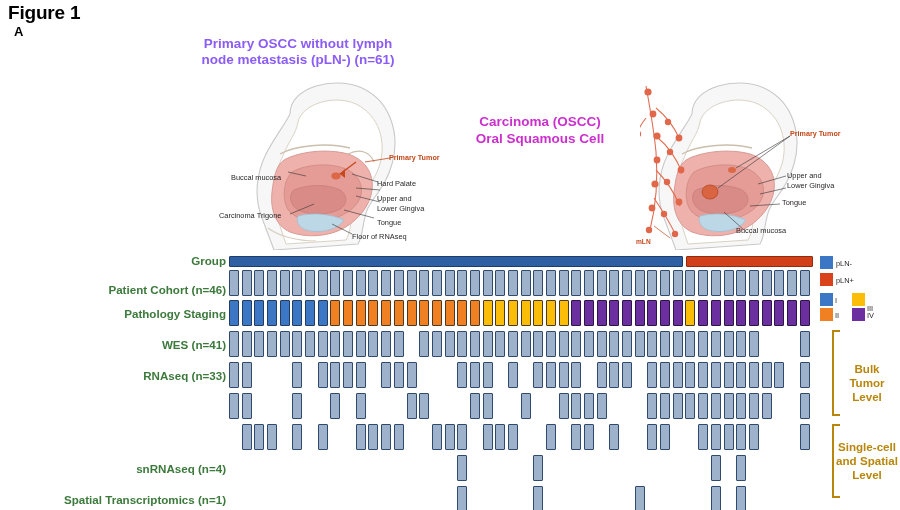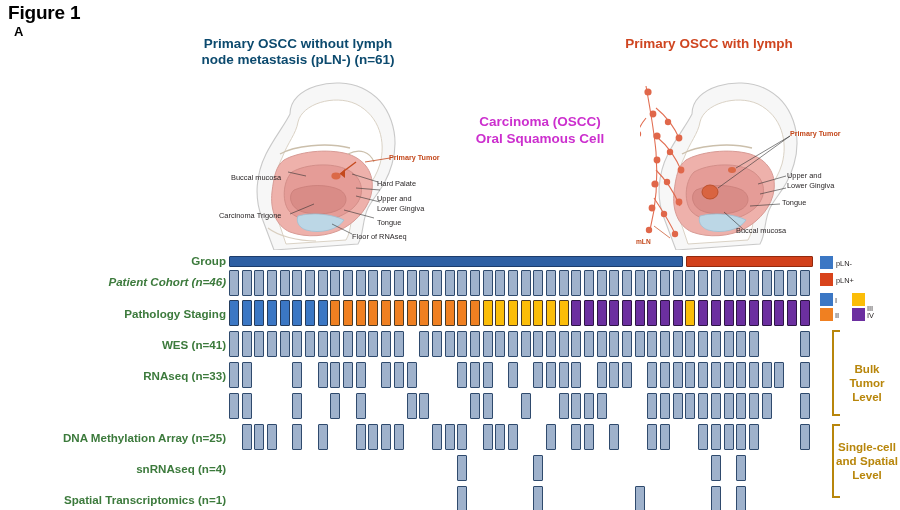--- a/index.html
+++ b/index.html
@@ -3,21 +3,21 @@
 <meta charset="utf-8">
 <style>
   html,body{margin:0;padding:0;background:#ffffff;}
   body{width:900px;height:510px;position:relative;overflow:hidden;
        font-family:"Liberation Sans",sans-serif;}
 
   .fig-label{position:absolute;left:8px;top:2px;font-size:19px;font-weight:bold;color:#000;letter-spacing:-0.2px;}
   .panel-label{position:absolute;left:14px;top:24px;font-size:13px;font-weight:bold;color:#000;}
 
   .grp-title{position:absolute;text-align:center;font-size:13.5px;font-weight:bold;line-height:16px;}
-  .grp-title.left{left:163px;top:36px;width:270px;color:#0c4a6e;}
+  .grp-title.left{left:163px;top:36px;width:270px;color:#8b5cf6;}
   .grp-title.right{left:578px;top:36px;width:262px;color:#cf4520;}
 
   .oscc-title{position:absolute;left:440px;top:113px;width:200px;text-align:center;
               font-size:13.5px;font-weight:bold;line-height:17px;color:#cc2fce;}
 
   
   .head{position:absolute;top:78px;width:200px;height:172px;}
   .head.left{left:228px;}
   .head.right{left:640px;}
   .head svg{position:absolute;left:0;top:0;}
@@ -67,21 +67,20 @@
 <body>
 
 <div class="fig-label">Figure 1</div>
 <div class="panel-label">A</div>
 
 <div class="grp-title left">
   <div>Primary OSCC without lymph</div>
   <div>node metastasis (pLN-) (n=61)</div>
 </div>
 <div class="grp-title right">
-  <div>Primary OSCC with lymph</div>
 </div>
 <div class="oscc-title">
   <div>Carcinoma (OSCC)</div>
   <div>Oral Squamous Cell</div>
 </div>
 
 <div class="head left">
   <svg width="200" height="172" viewBox="0 0 200 172">
     <defs>
       <clipPath id="cl1">
@@ -187,25 +186,24 @@
   <div class="anno tumor" style="left:150px;top:51px;">Primary Tumor</div>
   <div class="anno" style="left:147px;top:93px;">Upper and</div>
   <div class="anno" style="left:147px;top:103px;">Lower Gingiva</div>
   <div class="anno" style="left:142px;top:120px;">Tongue</div>
   <div class="anno" style="left:96px;top:148px;">Buccal mucosa</div>
   <div class="anno mln" style="left:-4px;top:160px;">mLN</div>
 </div>
 
 <div class="labelcol" id="labelcol">
     <div class="rowlabel" style="top: -2px;">Group</div>
-    <div class="rowlabel" style="top: 19px; font-style: italic;">Patient Cohort (n=46)</div>
+    <div class="rowlabel" style="top: 27px;">Patient Cohort (n=46)</div>
     <div class="rowlabel" style="top: 51px;">Pathology Staging</div>
     <div class="rowlabel" style="top: 82px;">WES (n=41)</div>
     <div class="rowlabel" style="top: 113px;">RNAseq (n=33)</div>
-    <div class="rowlabel" style="top: 175px;">DNA Methylation Array (n=25)</div>
     <div class="rowlabel" style="top: 206px;">snRNAseq (n=4)</div>
     <div class="rowlabel" style="top: 237px;">Spatial Transcriptomics (n=1)</div>
   </div>
 
 <div id="matrix">
     <div class="gridrow" style="top: 0px; width: 583.28px;">
       <div class="grpbar neg" style="left: 0px; top: 0px; width: 452.48px;"></div>
       <div class="grpbar pos" style="left: 457.48px; top: 0px; width: 124.8px;"></div>
     </div>
     <div class="gridrow" style="top: 14px; width: 583.28px;">

